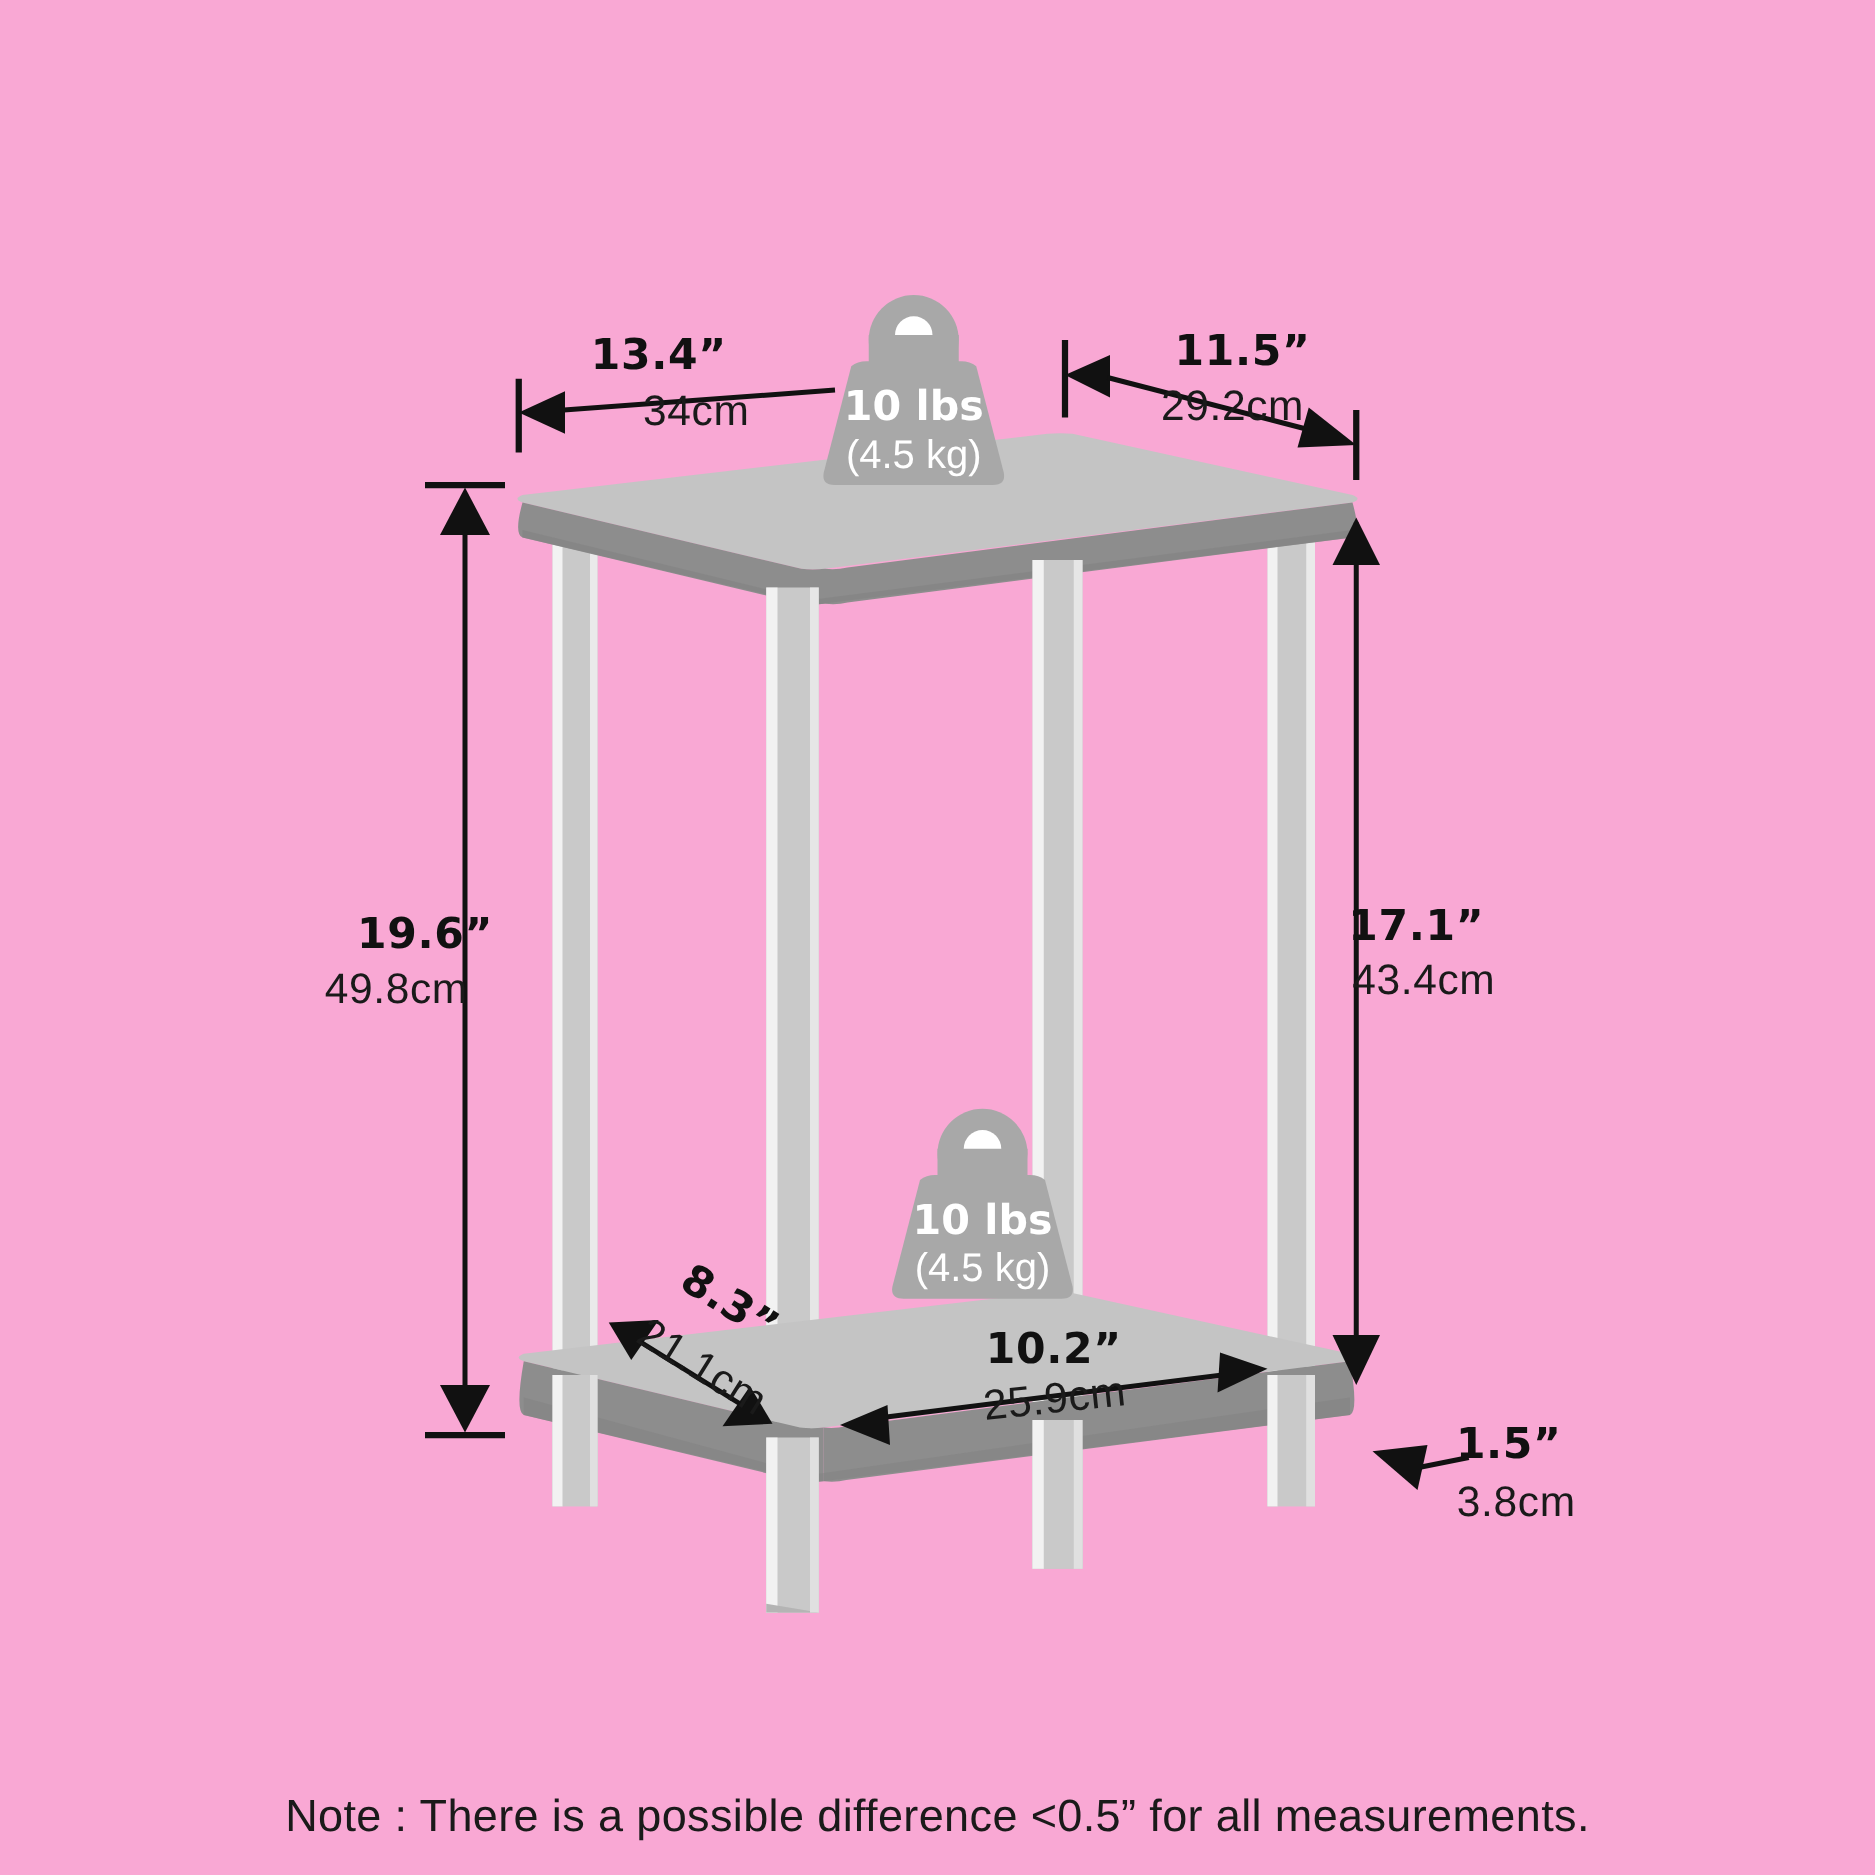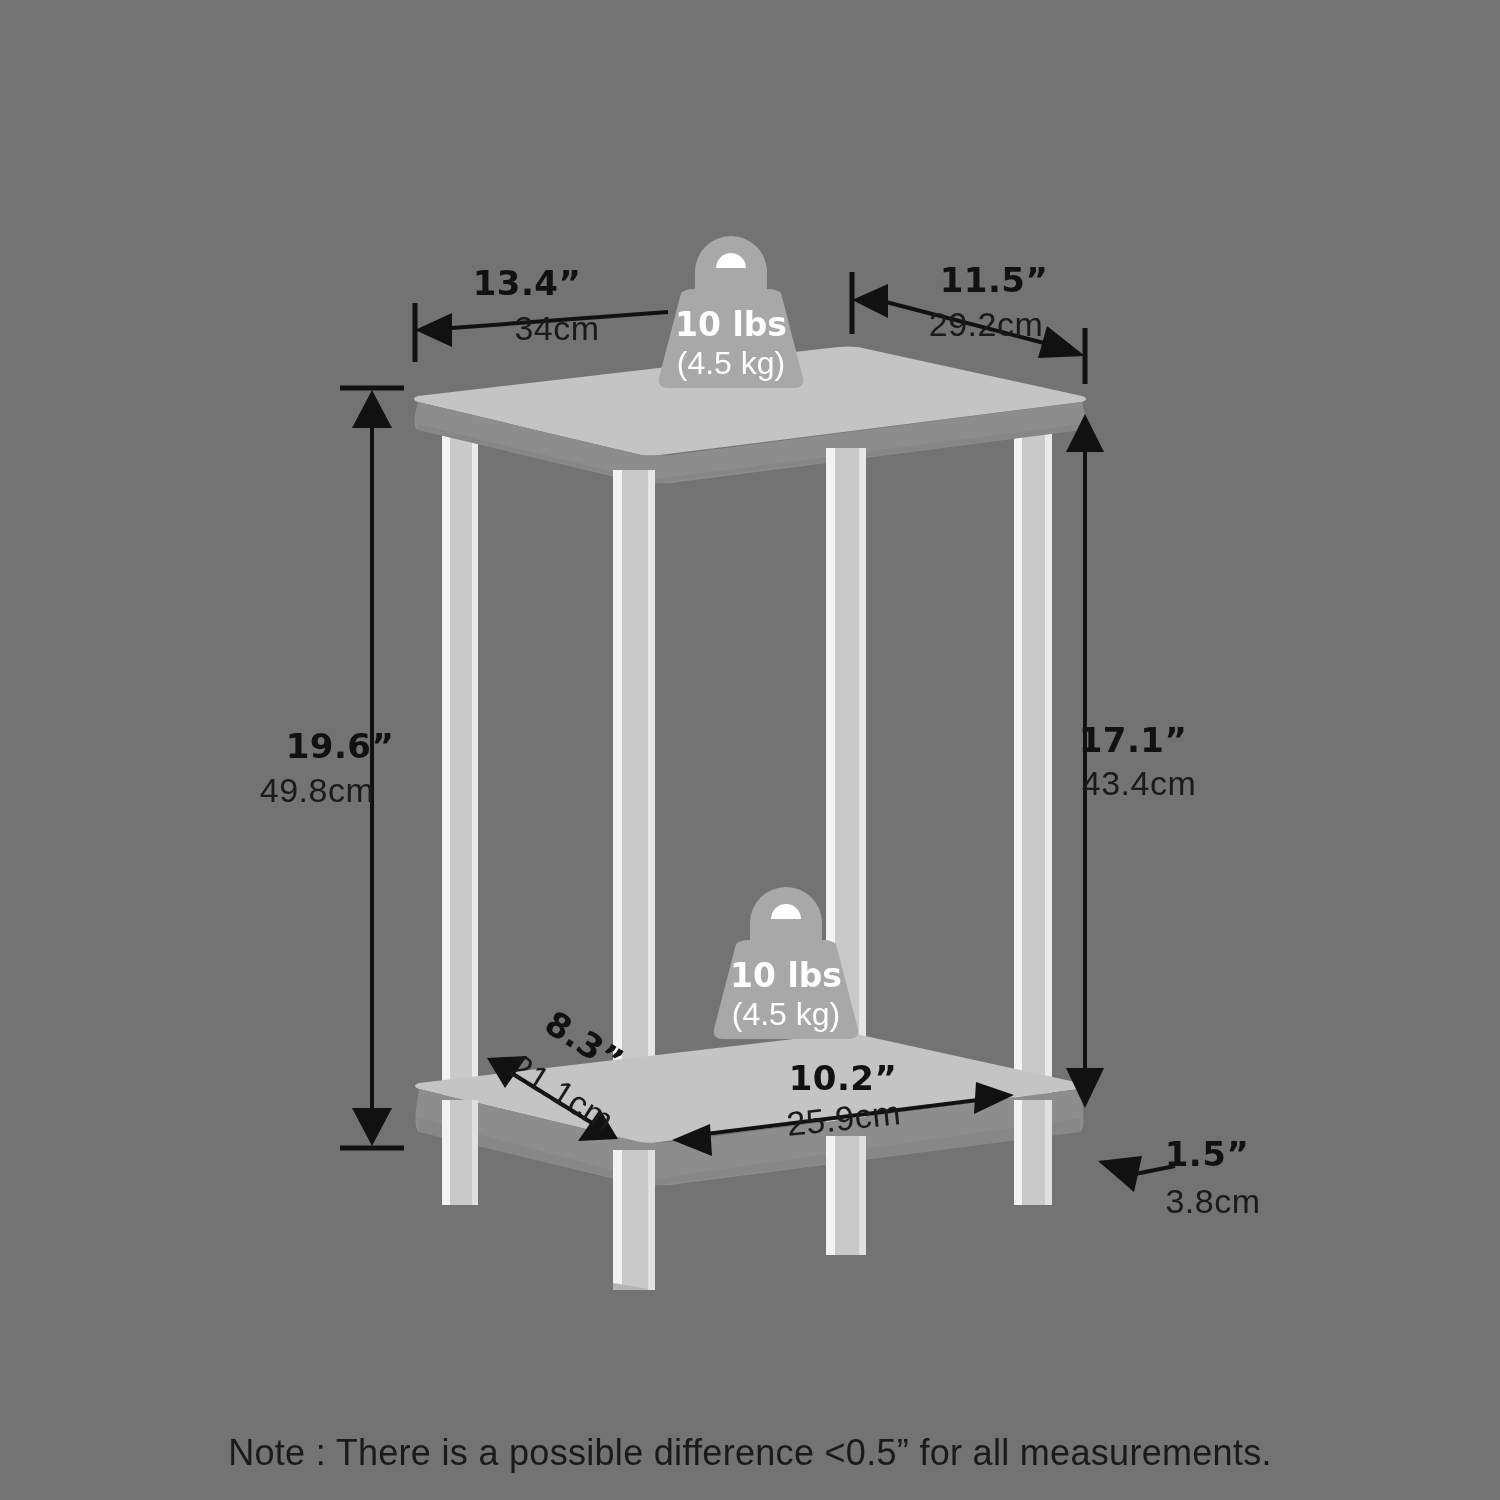--- a/index.html
+++ b/index.html
@@ -10,21 +10,21 @@
   body {
     width: 1500px;
     height: 1500px;
     font-family: "Liberation Sans", sans-serif;
     overflow: hidden;
   }
   #stage {
     position: relative;
     width: 1500px;
     height: 1500px;
-    background: #737373;
+    background: #f9a8d4;
   }
   svg#diagram {
     position: absolute;
     left: 0;
     top: 0;
     width: 1500px;
     height: 1500px;
     display: block;
   }
   

